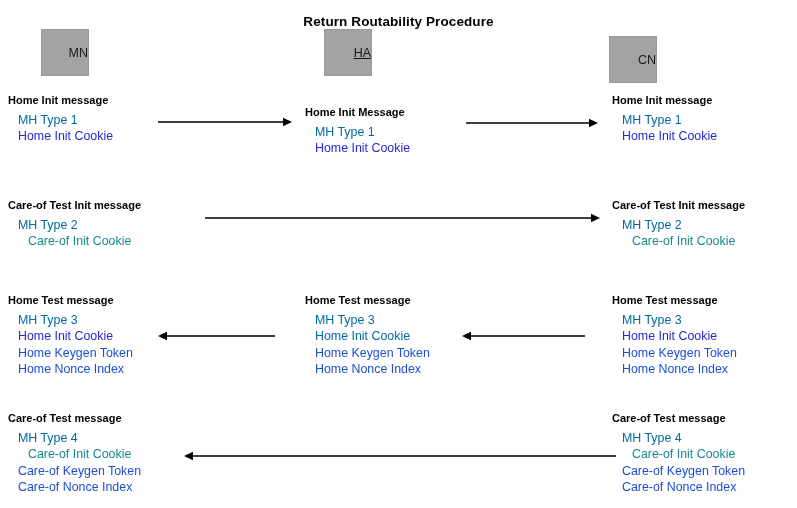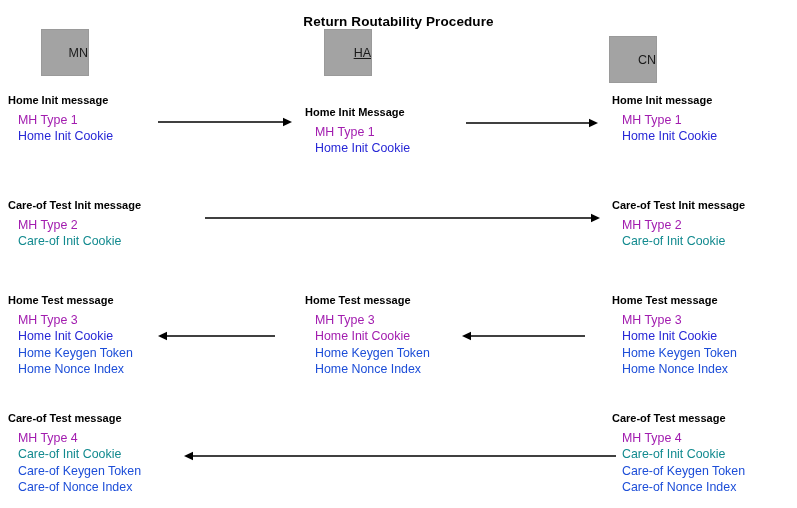--- a/index.html
+++ b/index.html
@@ -59,23 +59,23 @@
     margin-bottom: 4px;
   }
   .msg-lines {
     padding-left: 10px;
   }
   .msg-line {
     font-size: 12.4px;
     line-height: 16.4px;
     color: #000000;
   }
-  .c-black { color: #a21caf; }
+  .c-black { color: #0369a1; }
   .c-blue  { color: #2727d6; }
-  .c-teal  { color: #128a8f; }
+  .c-teal  { color: #128a8f; margin-left: 10px; }
   .c-orange{ color: #1d4ed8; }
 
   .arrow-svg {
     position: absolute;
     overflow: visible;
   }
   .arrow-line {
     stroke: #000000;
     stroke-width: 1.6;
     fill: none;

